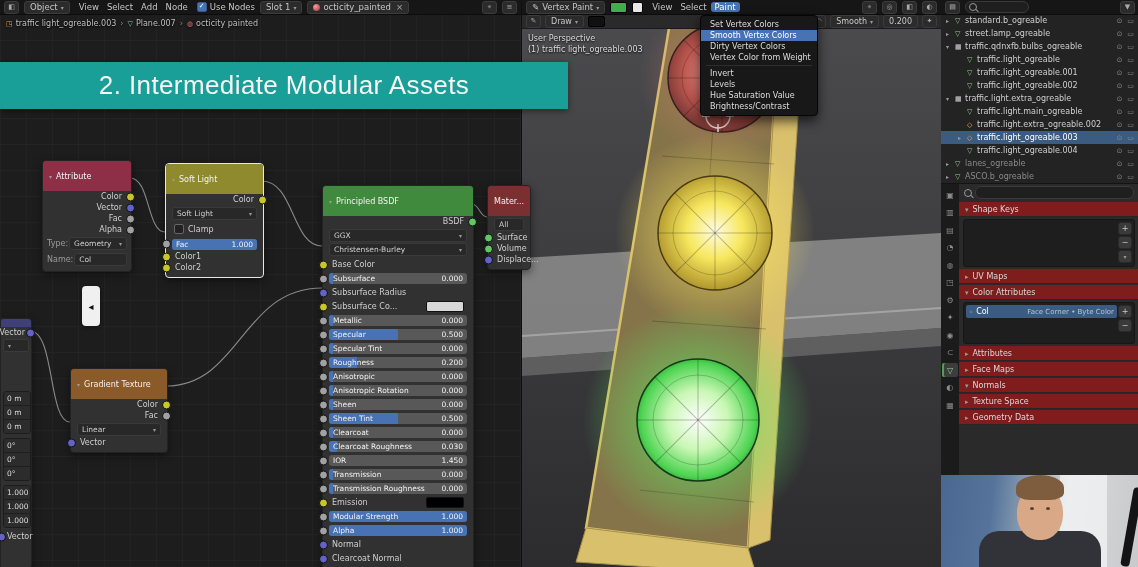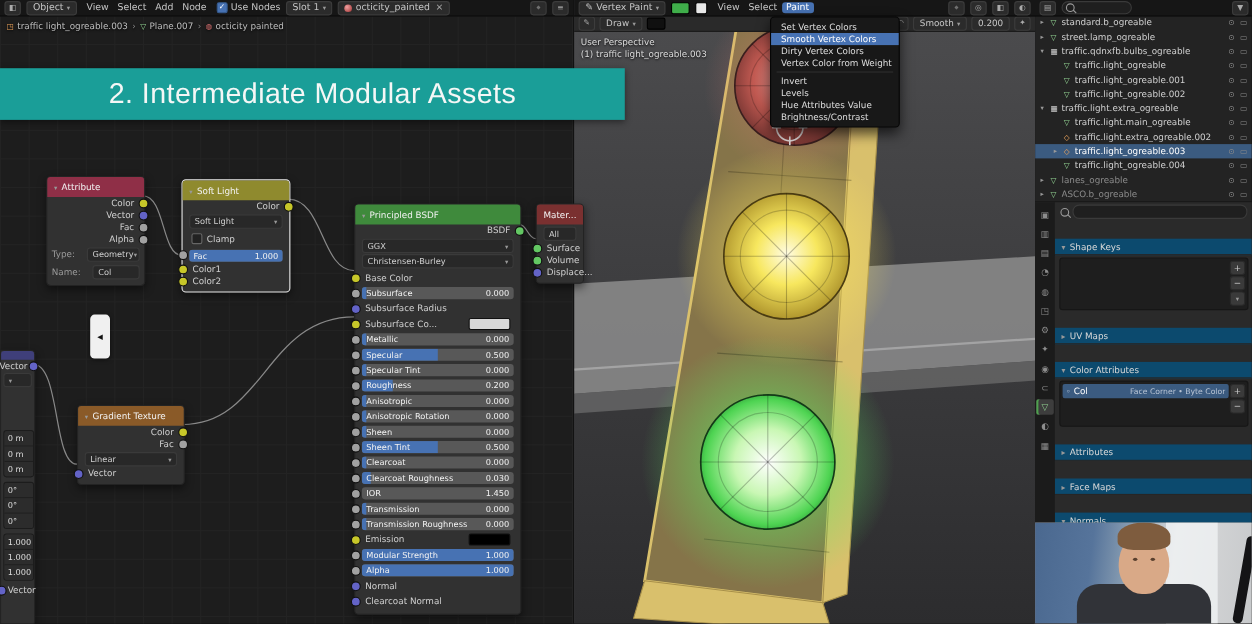--- a/index.html
+++ b/index.html
@@ -42,33 +42,33 @@
      background-size:26px 26px;z-index:0;}
   .crumb{position:absolute;left:6px;top:19px;display:flex;align-items:center;gap:3px;font-size:8px;color:#bfbfbf;
          z-index:4;text-shadow:0 1px 2px #000;}
   .crumb .sep{font-style:normal;color:#8a8a8a;padding:0 1px;}
   .ci{font-size:7px;}
   .ci.o{color:#e8a15a;} .ci.m{color:#8fce8f;} .ci.b{color:#e87a7a;}
   .links{position:absolute;left:0;top:0;z-index:1;pointer-events:none;}
   .node{position:absolute;background:rgba(50,50,50,0.97);border:1px solid #232323;border-radius:4px;
         font-size:8px;color:#cfcfcf;box-shadow:0 3px 8px rgba(0,0,0,0.45);z-index:2;}
   .node.sel{border-color:#e8e8e8;}
-  .nhead{height:18px;display:flex;align-items:center;gap:4px;padding:0 6px;border-radius:3px 3px 0 0;
+  .nhead{height:30px;display:flex;align-items:center;gap:4px;padding:0 6px;border-radius:3px 3px 0 0;
          color:#f2f2f2;font-size:8px;white-space:nowrap;overflow:hidden;}
   .h-attr{background:#8f2f47;} .h-mix{background:#8f8a2e;} .h-bsdf{background:#3f8a3c;}
   .h-out{background:#7a3030;} .h-tex{background:#8a5a28;} .h-vec{background:#3f3f7a;height:8px;border-radius:3px 3px 0 0;}
   .nrow{position:relative;height:11px;display:flex;align-items:center;padding:0 9px;white-space:nowrap;}
   .nrow.out{justify-content:flex-end;}
   .sock{position:absolute;top:50%;width:7px;height:7px;border:1px solid #101010;border-radius:50%;
         transform:translateY(-50%);z-index:2;}
   .sock.l{left:-4px;} .sock.r{right:-4px;}
   .sk-col{background:#c7c729;} .sk-vec{background:#6363c7;} .sk-shader{background:#63c763;}
   .ndd{height:11px;margin:1.5px 6px;background:#282828;border:1px solid #3a3a3a;border-radius:3px;
        display:flex;align-items:center;justify-content:space-between;padding:0 4px;font-size:7.5px;white-space:nowrap;overflow:hidden;}
-  .nprop{display:flex;align-items:center;gap:11px;padding:1.5px 4px;}
+  .nprop{display:flex;align-items:center;gap:1px;padding:1.5px 4px;}
   .nprop .dim{color:#9a9a9a;flex:none;}
   .nprop .ndd{flex:1;margin:0;}
   .nslider{position:relative;height:11px;margin:1.5px 6px;background:#585858;border-radius:3px;overflow:hidden;
            display:flex;align-items:center;justify-content:space-between;padding:0 4px;font-size:7.5px;color:#f2f2f2;}
   .nslider .fill{position:absolute;left:0;top:0;bottom:0;background:#4772b3;}
   .nslider .fill.full{width:100%;}
   .nslider span{position:relative;z-index:1;}
   .p-row{position:relative;height:14px;display:flex;align-items:center;}
   .p-row .nslider{flex:1;margin:0 6px;height:11px;}
   .p-row .plain{flex:1;display:flex;align-items:center;justify-content:space-between;padding:0 9px;}
@@ -120,22 +120,22 @@
 
   
   #properties{left:940px;top:183px;width:198px;height:292px;background:#2a2a2a;border-left:1px solid #141414;
               border-top:1px solid #141414;display:flex;}
   .pp-tabs{width:18px;background:#1b1b1b;display:flex;flex-direction:column;align-items:center;padding-top:4px;gap:3.5px;flex:none;}
   .pp-tab{width:16px;height:14px;display:flex;align-items:center;justify-content:center;font-size:8px;color:#8d8d8d;border-radius:2px;}
   .pp-tab.active{background:#3d3d3d;color:#8fce8f;box-shadow:inset 2px 0 0 #4fa14f;}
   .pp-body{flex:1;font-size:8px;overflow:hidden;background:#2a2a2a;}
   .pp-search{display:flex;align-items:center;gap:3px;padding:3px 5px;height:11px;}
   .pp-searchbox{flex:1;height:11px;background:#1f1f1f;border:1px solid #3a3a3a;border-radius:6px;}
-  .pp-panel{height:14px;display:flex;align-items:center;gap:4px;padding:0 6px;background:#0c4a6e;
-            border-bottom:1px solid #262626;color:#d8d8d8;margin-top:16px;}
+  .pp-panel{height:14px;display:flex;align-items:center;gap:4px;padding:0 6px;background:#7f1d1d;
+            border-bottom:1px solid #262626;color:#d8d8d8;margin-top:1px;}
   .pp-list{position:relative;height:42px;margin:2px 4px;background:#1e1e1e;border:1px solid #161616;border-radius:3px;padding:2px;padding-right:17px;}
   .pp-list.ca{height:36px;}
   .pp-listbtns{position:absolute;right:2px;top:2px;display:flex;flex-direction:column;gap:1px;}
   .pbtn{width:12px;height:11px;background:#3a3a3a;border:1px solid #2a2a2a;border-radius:3px;
         display:flex;align-items:center;justify-content:center;font-size:8px;color:#ccc;}
   .ca-row{height:13px;background:#3b5b80;border-radius:2px;display:flex;align-items:center;gap:3px;padding:0 3px;color:#fff;overflow:hidden;}
   .ca-ico{color:#c8d4e4;font-size:7px;}
   .ca-detail{margin-left:auto;font-size:7px;color:#b8c4d4;white-space:nowrap;overflow:hidden;}
   .pp-normals{display:flex;align-items:center;gap:4px;padding:4px 8px;height:12px;}
   .pp-normals .ndd{width:58px;margin:0;justify-content:center;}
@@ -767,21 +767,21 @@
           <div class="ctx-item">Invert</div>
 
         </div>
 
         <div>
           <div class="ctx-item">Levels</div>
 
         </div>
 
         <div>
-          <div class="ctx-item">Hue Attributes Value</div>
+          <div class="ctx-item">Hue Saturation Value</div>
 
         </div>
 
         <div>
           <div class="ctx-item">Brightness/Contrast</div>
 
         </div>
       </div>
   </section>
 

